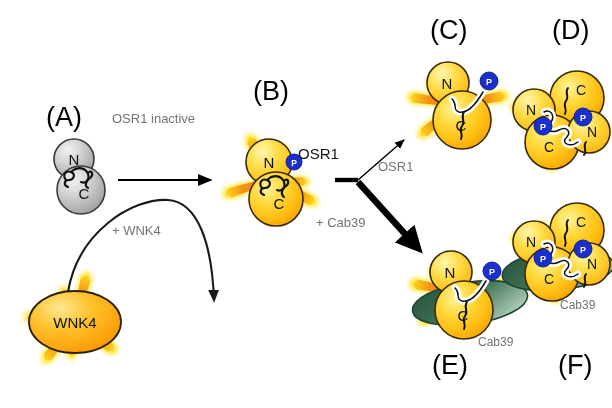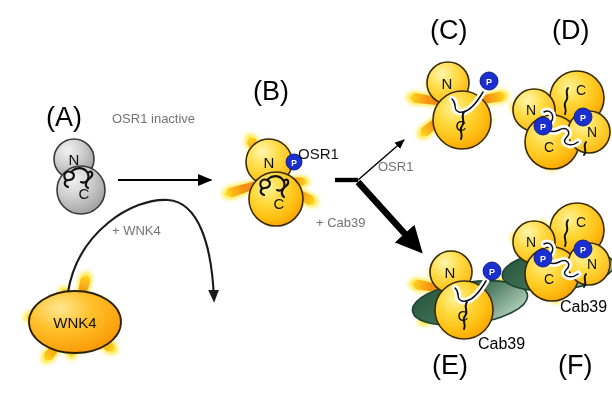--- a/index.html
+++ b/index.html
@@ -27,22 +27,22 @@
     font-size:13px;
     color:#737373;
     white-space:nowrap;
     line-height:1.12;
     text-align:center;
   }
   .anno.left{text-align:left;}
   .cab-label{
     position:absolute;
     font-family:"Liberation Sans",sans-serif;
-    font-size:16px;
-    color:#000000;
+    font-size:12px;
+    color:#737373;
     white-space:nowrap;
   }
   .osr1-label{
     position:absolute;
     font-family:"Liberation Sans",sans-serif;
     font-size:15px;
     color:#111111;
     white-space:nowrap;
   }
 </style>

